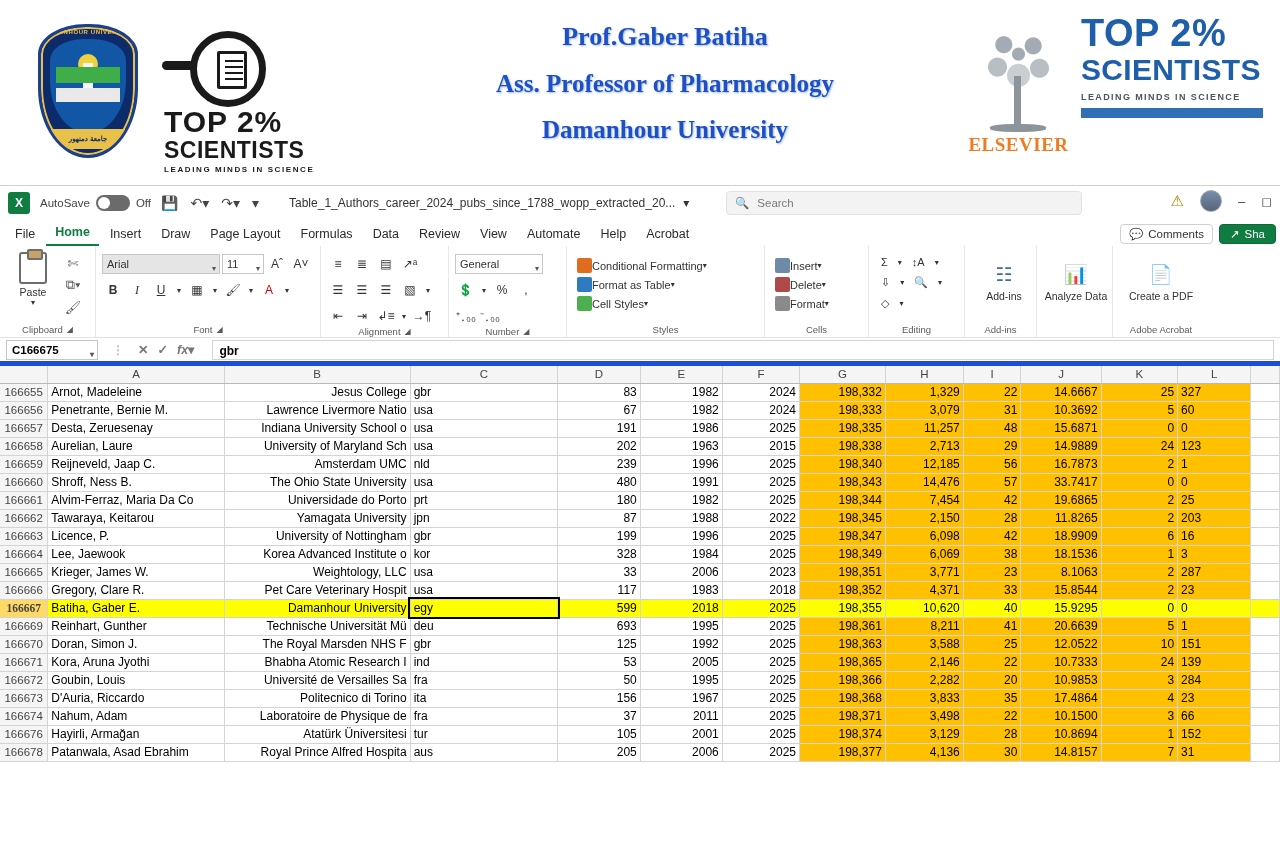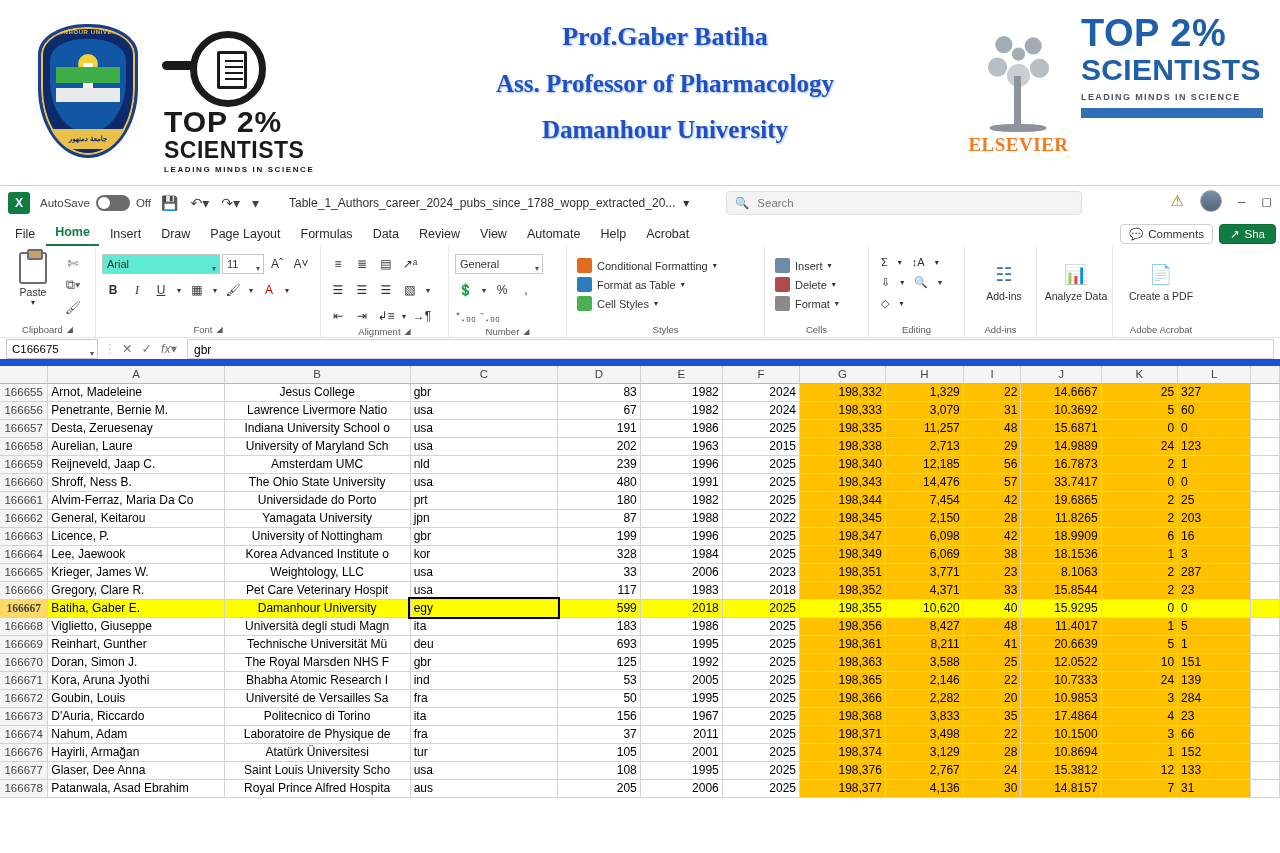--- a/index.html
+++ b/index.html
@@ -225,52 +225,52 @@
     background:#fff; position:relative;
   }
   .clipboard-ico::before {
     content:""; position:absolute; left:6px; top:-5px; width:12px; height:7px;
     background:#c8a06a; border:2px solid #6d6d6d; border-radius:2px;
   }
   .mini-ico { width:18px; height:18px; color:#5a5a5a; font-size:13px; display:flex; align-items:center; justify-content:center; }
   .small-col { display:flex; flex-direction:column; gap:4px; padding-top:2px; }
 
   .font-name {
-    width:118px; height:20px; border:1px solid #c6c6c6; background:#5eead4;
+    width:118px; height:20px; border:1px solid #c6c6c6; background:#e5e5e5;
     font-size:11px; padding:0 16px 0 4px; line-height:18px; position:relative;
   }
   .combo-arrow { position:absolute; right:3px; top:5px; font-size:8px; color:#555; }
   .font-size {
     width:42px; height:20px; border:1px solid #c6c6c6; background:#fff;
     font-size:11px; padding:0 14px 0 4px; line-height:18px; position:relative;
   }
   .sq { width:22px; height:20px; display:flex; align-items:center; justify-content:center;
         font-size:12px; color:#333; }
   .sq.bold { font-weight:bold; }
   .sq.ital { font-style:italic; font-family:"Liberation Serif", serif; }
   .sq.undl { text-decoration:underline; }
   .row-line { display:flex; gap:2px; align-items:center; }
 
   .numfmt {
     width:88px; height:20px; border:1px solid #c6c6c6; background:#fff;
     font-size:11px; padding:0 16px 0 4px; line-height:18px; position:relative;
   }
 
-  .styles-item { display:flex; align-items:center; gap:5px; padding:2px 4px; font-size:11px; }
+  .styles-item { display:flex; align-items:center; padding:2px 4px; font-size:11px; }
   .styles-ico { width:15px; height:15px; border-radius:2px; }
 
   .bigbtn { width:66px; text-align:center; font-size:10.5px; color:#333; }
   .bigbtn .ic {
     width:30px; height:28px; margin:0 auto 2px; display:flex; align-items:center;
     justify-content:center; font-size:19px; color:#3a6ea5;
   }
 
   .namebox-row {
-    height:28px; display:flex; align-items:center; gap:6px; padding:0 6px;
-    border-bottom:7px solid #1d4ed8; background:#fff; font-size:12px;
+    height:28px; display:flex; align-items:center; gap:14px; padding:0 6px;
+    border-bottom:5px solid #1d4ed8; background:#fff; font-size:12px;font-weight:bold;
   }
   .namebox {
     width:92px; height:20px; border:1px solid #c6c6c6; background:#fff;
     font-size:11.5px; padding:0 14px 0 5px; line-height:18px; position:relative;
   }
   .fxbar {
     flex:1; height:20px; border:1px solid #d4d4d4; background:#fff;
     font-size:12px; padding:1px 6px; line-height:18px; margin-left:4px;
   }
   .fxicons { display:flex; gap:9px; color:#777; font-size:12.5px; align-items:center; }
@@ -284,21 +284,21 @@
   }
   table.grid thead th {
     background:#f5f5f5; color:#444; font-weight:normal; text-align:center;
     border-bottom:1px solid #b8b8b8; height:17px; font-size:11.5px;
   }
   td.rowhdr, th.corner {
     background:#f5f5f5; color:#444; text-align:center; font-size:11.5px;
     border-right:1px solid #b8b8b8; font-weight:normal;
   }
   .c-a { width:178px; text-align:left; }
-  .c-b { width:188px; text-align:center; }
+  .c-b { width:188px; text-align:right; }
   .c-c { width:155px; text-align:left; }
   .c-d { width:86px; text-align:right; }
   .c-e { width:85px; text-align:right; }
   .c-f { width:80px; text-align:right; }
   .c-g { width:88px; text-align:right; }
   .c-h { width:80px; text-align:right; }
   .c-i { width:60px; text-align:right; }
   .c-j { width:82px; text-align:right; }
   .c-k { width:80px; text-align:right; }
   .c-l { width:76px; }
@@ -766,21 +766,21 @@
             <td class="c-g orange">198,344</td>
             <td class="c-h orange">7,454</td>
             <td class="c-i orange">42</td>
             <td class="c-j orange">19.6865</td>
             <td class="c-k orange">2</td>
             <td class="c-l orange">25</td>
             <td class="c-m"></td>
           </tr>
           <tr>
             <td class="rowhdr rh">166662</td>
-            <td class="c-a">General, Keitarou</td>
+            <td class="c-a">Tawaraya, Keitarou</td>
             <td class="c-b">Yamagata University</td>
             <td class="c-c">jpn</td>
             <td class="c-d">87</td>
             <td class="c-e">1988</td>
             <td class="c-f">2022</td>
             <td class="c-g orange">198,345</td>
             <td class="c-h orange">2,150</td>
             <td class="c-i orange">28</td>
             <td class="c-j orange">11.8265</td>
             <td class="c-k orange">2</td>
@@ -861,36 +861,20 @@
             <td class="c-f">2025</td>
             <td class="c-g orange">198,355</td>
             <td class="c-h orange">10,620</td>
             <td class="c-i orange">40</td>
             <td class="c-j orange">15.9295</td>
             <td class="c-k orange">0</td>
             <td class="c-l orange">0</td>
             <td class="c-m"></td>
           </tr>
           <tr>
-            <td class="rowhdr rh">166668</td>
-            <td class="c-a">Viglietto, Giuseppe</td>
-            <td class="c-b">Università degli studi Magn</td>
-            <td class="c-c">ita</td>
-            <td class="c-d">183</td>
-            <td class="c-e">1986</td>
-            <td class="c-f">2025</td>
-            <td class="c-g orange">198,356</td>
-            <td class="c-h orange">8,427</td>
-            <td class="c-i orange">48</td>
-            <td class="c-j orange">11.4017</td>
-            <td class="c-k orange">1</td>
-            <td class="c-l orange">5</td>
-            <td class="c-m"></td>
-          </tr>
-          <tr>
             <td class="rowhdr rh">166669</td>
             <td class="c-a">Reinhart, Gunther</td>
             <td class="c-b">Technische Universität Mü</td>
             <td class="c-c">deu</td>
             <td class="c-d">693</td>
             <td class="c-e">1995</td>
             <td class="c-f">2025</td>
             <td class="c-g orange">198,361</td>
             <td class="c-h orange">8,211</td>
             <td class="c-i orange">41</td>
@@ -989,36 +973,20 @@
             <td class="c-f">2025</td>
             <td class="c-g orange">198,374</td>
             <td class="c-h orange">3,129</td>
             <td class="c-i orange">28</td>
             <td class="c-j orange">10.8694</td>
             <td class="c-k orange">1</td>
             <td class="c-l orange">152</td>
             <td class="c-m"></td>
           </tr>
           <tr>
-            <td class="rowhdr rh">166677</td>
-            <td class="c-a">Glaser, Dee Anna</td>
-            <td class="c-b">Saint Louis University Scho</td>
-            <td class="c-c">usa</td>
-            <td class="c-d">108</td>
-            <td class="c-e">1995</td>
-            <td class="c-f">2025</td>
-            <td class="c-g orange">198,376</td>
-            <td class="c-h orange">2,767</td>
-            <td class="c-i orange">24</td>
-            <td class="c-j orange">15.3812</td>
-            <td class="c-k orange">12</td>
-            <td class="c-l orange">133</td>
-            <td class="c-m"></td>
-          </tr>
-          <tr>
             <td class="rowhdr rh">166678</td>
             <td class="c-a">Patanwala, Asad Ebrahim</td>
             <td class="c-b">Royal Prince Alfred Hospita</td>
             <td class="c-c">aus</td>
             <td class="c-d">205</td>
             <td class="c-e">2006</td>
             <td class="c-f">2025</td>
             <td class="c-g orange">198,377</td>
             <td class="c-h orange">4,136</td>
             <td class="c-i orange">30</td>

